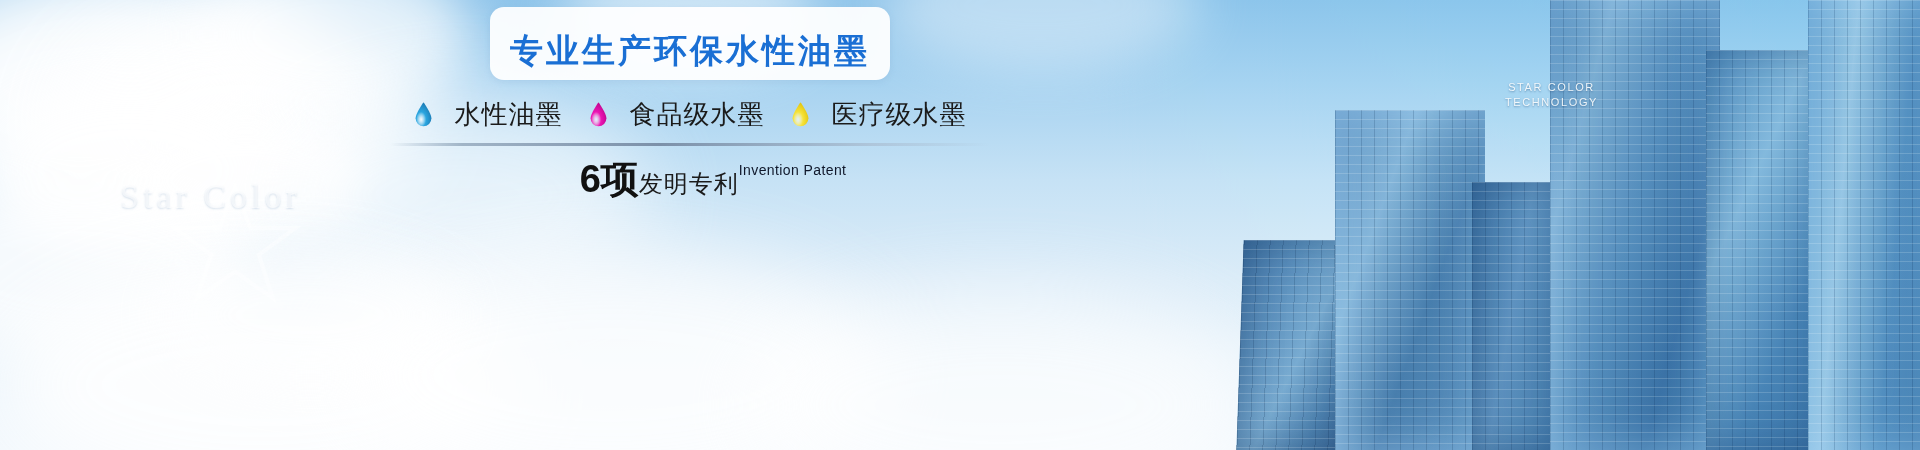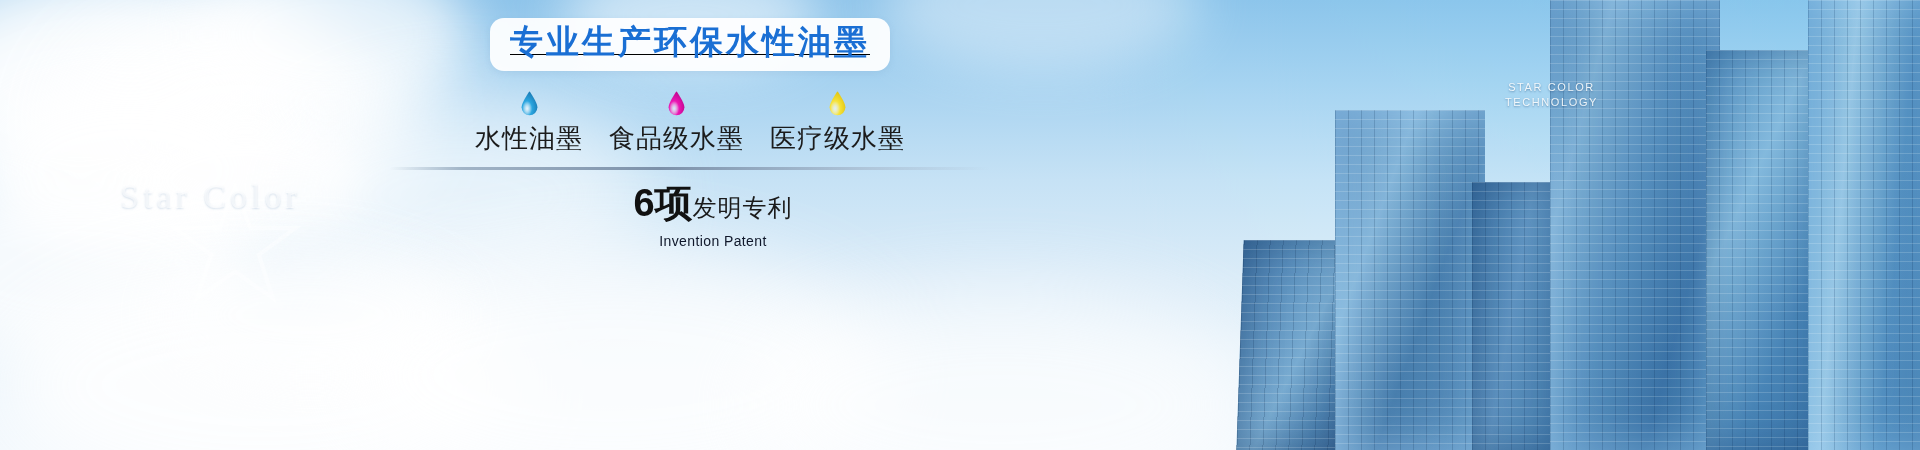--- a/index.html
+++ b/index.html
@@ -143,47 +143,45 @@
     font-size: 62px;
     line-height: 70px;
     font-weight: bold;
     color: #1464c8;
     letter-spacing: 3px;
     text-shadow: 0 2px 4px rgba(255,255,255,0.55);
     white-space: nowrap;
   }
 
   .subtitle-pill {
-    margin-top: 18px;
+    margin-top: 7px;
     background: rgba(255,255,255,0.93);
     border-radius: 14px;
-    padding: 4px 20px 9px 20px;
+    padding: 24px 20px 9px 20px;
     box-shadow: 0 2px 6px rgba(120,160,200,0.18);
-    text-decoration: underline;
   }
   .subtitle-pill span {
     font-size: 33px;
     line-height: 40px;
     font-weight: bold;
     color: #1a6fd4;
     letter-spacing: 3px;
     white-space: nowrap;
   }
 
   .features {
     margin-top: 19px;
     display: flex;
     align-items: center;
     gap: 26px;
   }
   .feature {
     display: flex;
     align-items: center;
-    gap: 7px;
-    flex-direction: column;
+    gap: 22px;
   }
   .drop {
     width: 19px;
     height: 26px;
     flex: 0 0 auto;
   }
   .feature-label {
     font-size: 26px;
     line-height: 30px;
     font-weight: 500;
@@ -206,22 +204,22 @@
   }
 
   .credentials {
     margin-top: 12px;
     display: flex;
     align-items: flex-start;
     gap: 44px;
   }
   .cred {
     display: flex;
-    flex-direction: column;
-    align-items: center;
+    flex-direction: row;
+    align-items: flex-start;
     margin-left: 46px;
   }
   .cred-main {
     display: flex;
     align-items: baseline;
     white-space: nowrap;
   }
   .cred-big {
     font-size: 38px;
     line-height: 42px;

